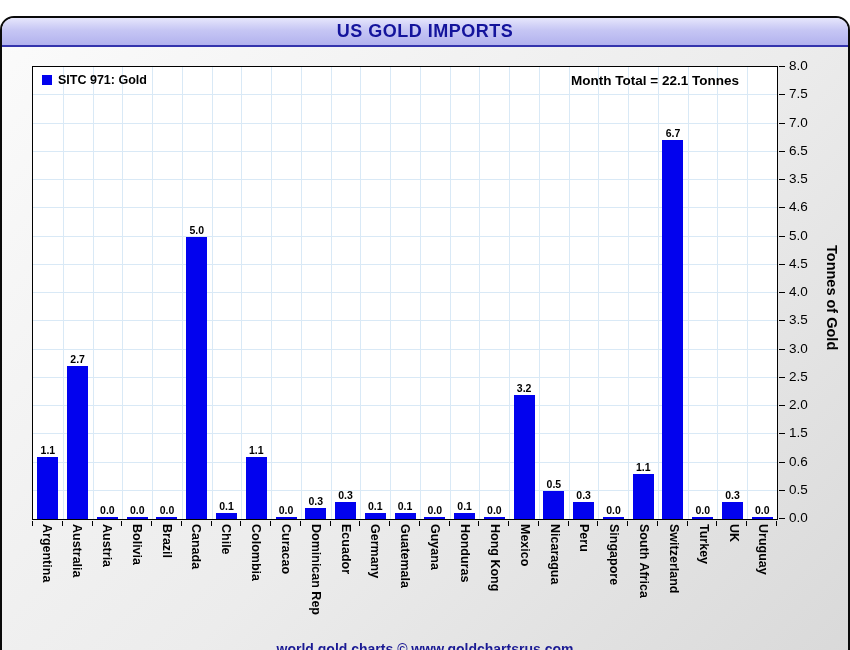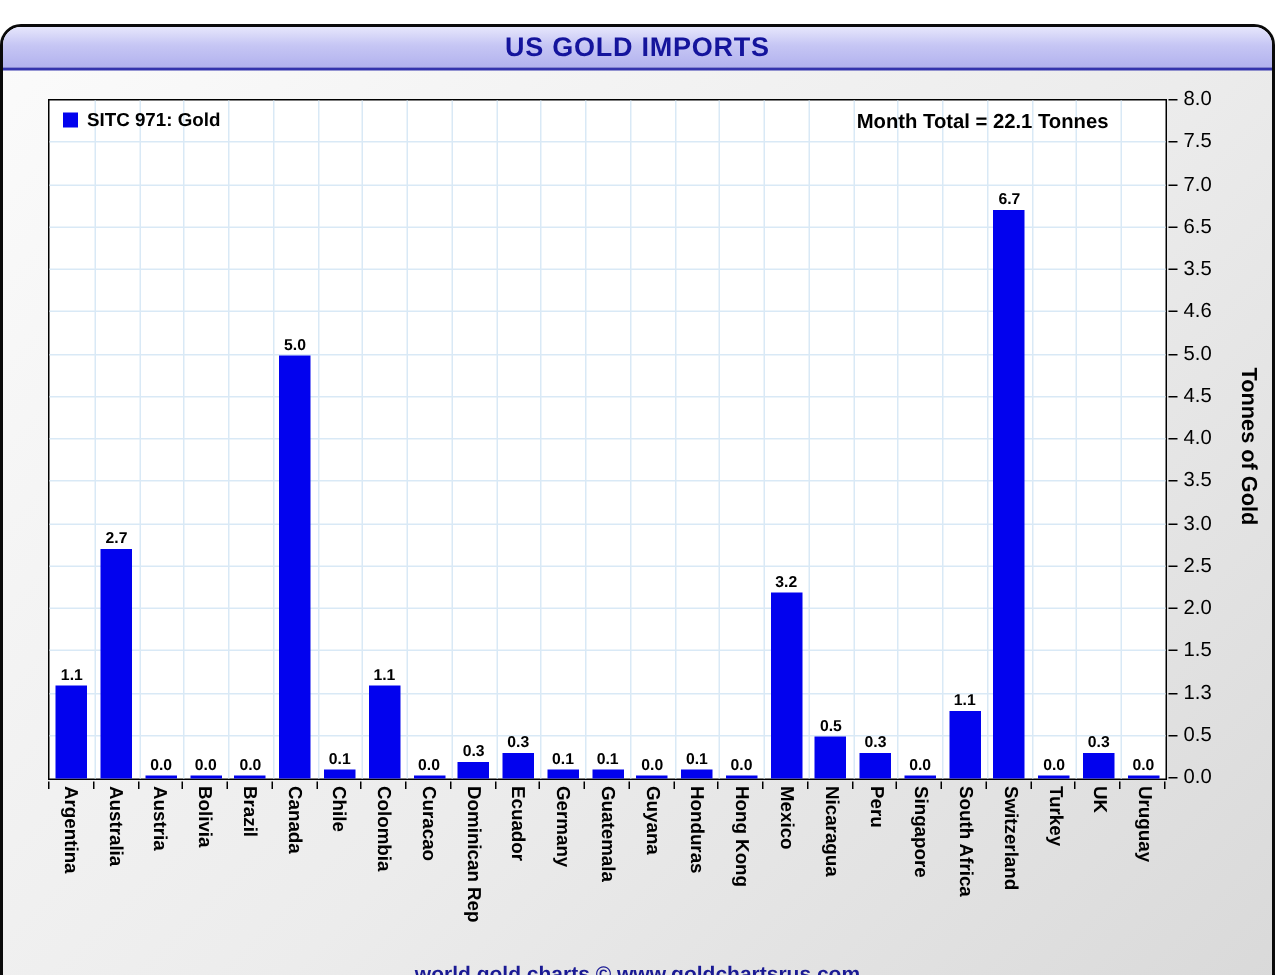--- a/index.html
+++ b/index.html
@@ -358,21 +358,21 @@
       <div class="xlabel-cell">
         <span>Uruguay</span>
       </div>
     </div>
   <div id="yaxis">
       <div class="ytick-mark" style="top: 500px;"></div>
       <div class="ytick-label" style="top: 492px;">0.0</div>
       <div class="ytick-mark" style="top: 471.75px;"></div>
       <div class="ytick-label" style="top: 463.75px;">0.5</div>
       <div class="ytick-mark" style="top: 443.5px;"></div>
-      <div class="ytick-label" style="top: 435.5px;">1.3</div>
+      <div class="ytick-label" style="top: 435.5px;">0.6</div>
       <div class="ytick-mark" style="top: 415.25px;"></div>
       <div class="ytick-label" style="top: 407.25px;">1.5</div>
       <div class="ytick-mark" style="top: 387px;"></div>
       <div class="ytick-label" style="top: 379px;">2.0</div>
       <div class="ytick-mark" style="top: 358.75px;"></div>
       <div class="ytick-label" style="top: 350.75px;">2.5</div>
       <div class="ytick-mark" style="top: 330.5px;"></div>
       <div class="ytick-label" style="top: 322.5px;">3.0</div>
       <div class="ytick-mark" style="top: 302.25px;"></div>
       <div class="ytick-label" style="top: 294.25px;">3.5</div>

